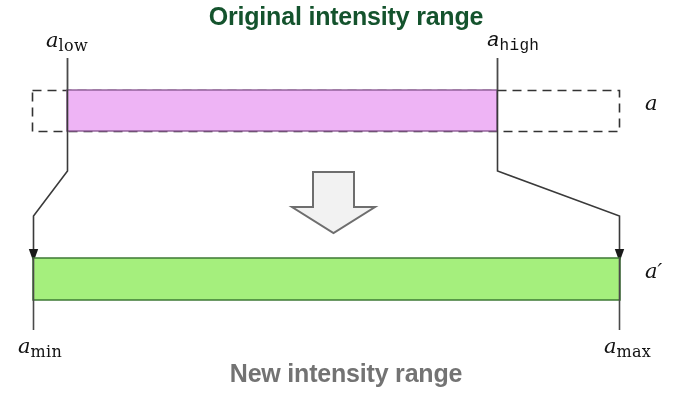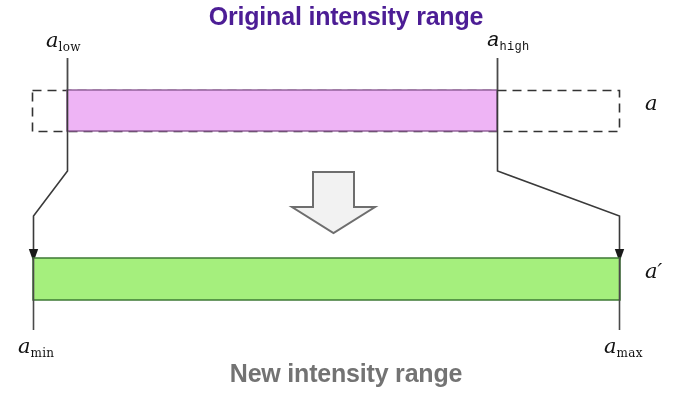--- a/index.html
+++ b/index.html
@@ -42,21 +42,21 @@
     color: #111111;
     white-space: nowrap;
     line-height: 1;
   }
   .mathlabel .var {
     font-style: italic;
     font-size: 21px;
   }
   .mathlabel .sub {
     font-style: normal;
-    font-size: 12px;
+    font-size: 16px;
     vertical-align: -4px;
     letter-spacing: 0.3px;
   }
   .mathlabel .prime {
     font-style: italic;
     font-size: 21px;
   }
   #lbl-alow  { left: 46px;  top: 30px; }
   #lbl-ahigh { left: 487px; top: 30px; font-family: Liberation Mono, monospace; }
   #lbl-amin  { left: 18px;  top: 336px; text-align: center; }
@@ -86,21 +86,21 @@
     <polygon points="619.5,262 614.8,249 624.2,249" fill="#1a1a1a"></polygon>
 
     <rect x="33" y="258" width="587" height="42" fill="#A5EF7D" stroke="#3E7A35" stroke-width="1.5"></rect>
 
     <line x1="33.5" y1="258" x2="33.5" y2="330" stroke="#4a4a4a" stroke-width="1.6"></line>
     <line x1="619.5" y1="258" x2="619.5" y2="330" stroke="#4a4a4a" stroke-width="1.6"></line>
 
     <polygon points="313,172 354,172 354,207 375,207 333.5,233 292,207 313,207" fill="#F2F2F2" stroke="#6E6E6E" stroke-width="2" stroke-linejoin="miter"></polygon>
   </svg>
 
-  <div class="caption" id="title-original" style="color:#4c1d95;">Original intensity range</div>
+  <div class="caption" id="title-original" style="color:#14532d;">Original intensity range</div>
 
   <div class="caption" id="title-new" style="color:#737373;">New intensity range</div>
 
   <div class="mathlabel" id="lbl-alow">
     <span class="var">a</span><span class="sub">low</span>
   </div>
 
   <div class="mathlabel" id="lbl-ahigh">
     <span class="var">a</span><span class="sub">high</span>
   </div>

